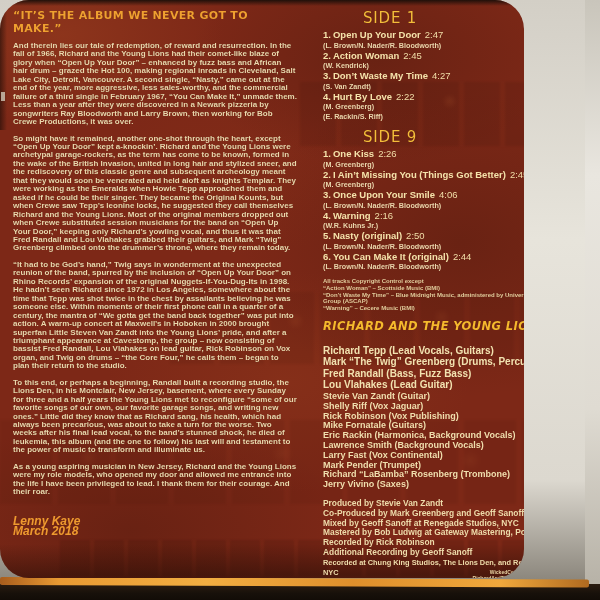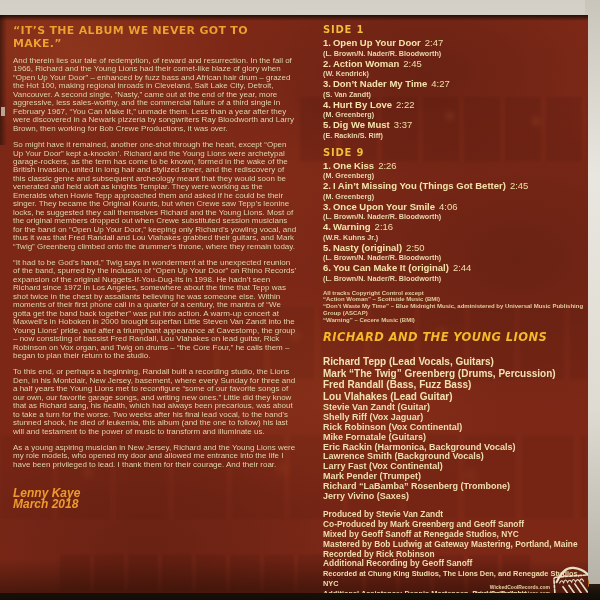--- a/index.html
+++ b/index.html
@@ -11,29 +11,30 @@
   }
   
   .right-backdrop{ position:absolute; right:0; top:0; width:15px; height:584px;
     background: linear-gradient(180deg,#c9c5bb 0%, #e9e6df 30%, #dfdbd2 70%, #b7b2a7 100%); }
   .bottom-shadow{ position:absolute; left:0; top:584px; width:600px; height:16px;
     background: linear-gradient(180deg,#2a1c10 0%, #17100a 60%, #120c07 100%); }
   .edge-orange{ position:absolute; left:0; top:577px; width:589px; height:8px;
     transform: rotate(0.25deg); transform-origin:left center; border-radius:2px;
     background: linear-gradient(90deg,#a85d1d 0%, #e99a33 10%, #f2ae42 35%, #df8f2c 60%, #f0a83c 85%, #b06a20 100%); }
   
-  .sleeve{ position:absolute; left:0; top:15px; width:588px; height:578px; overflow:hidden;
+  .sleeve{ position:absolute; left:0; top:0; width:524px; height:578px; overflow:hidden;
     background:
       radial-gradient(ellipse 230px 130px at 12% 6%,  rgba(196,96,44,.22), transparent 70%),
       radial-gradient(ellipse 260px 150px at 72% 10%, rgba(58,20,10,.30), transparent 72%),
       radial-gradient(ellipse 320px 220px at 88% 42%, rgba(66,22,11,.33), transparent 70%),
       radial-gradient(ellipse 260px 160px at 55% 66%, rgba(170,78,34,.18), transparent 70%),
       radial-gradient(ellipse 300px 170px at 25% 92%, rgba(52,17,8,.28), transparent 72%),
       radial-gradient(ellipse 200px 120px at 45% 30%, rgba(150,60,28,.15), transparent 70%),
       #7d2817;
+    border-radius: 29px;
   }
   .sleeve-top-edge{ position:absolute; left:0; top:0; width:100%; height:6px;
     background: linear-gradient(180deg, rgba(22,13,8,.9), rgba(22,13,8,0)); }
   .sleeve-left-edge{ position:absolute; left:0; top:0; width:7px; height:130px;
     background: linear-gradient(90deg, rgba(20,10,6,.55), rgba(20,10,6,0)); }
   .left-tick{ position:absolute; left:1px; top:92px; width:4px; height:9px; background:#cfc7b6; opacity:.8; }
   .sleeve-bottom-fade{ position:absolute; left:0; bottom:0; width:100%; height:34px;
     background: linear-gradient(0deg, rgba(28,10,4,.5), rgba(28,10,4,0)); }
   
   .ghost{ position:absolute; filter: blur(1.2px); }
@@ -54,29 +55,29 @@
       radial-gradient(circle 14px at 48% 40%, rgba(185,100,50,.26), transparent 70%),
       radial-gradient(circle 14px at 80% 48%, rgba(185,100,50,.26), transparent 70%),
       repeating-linear-gradient(90deg, rgba(50,14,6,.22) 0 52px, rgba(130,55,26,.09) 52px 58px); }
   .ghost-d{ left:60px; top:540px; width:470px; height:36px; opacity:.45;
     background: repeating-linear-gradient(90deg, rgba(40,10,4,.30) 0 30px, rgba(120,50,24,.12) 30px 34px); }
 
   
   .left-col{ position:absolute; left:13px; top:9px; width:284px; }
   .headline{ font-family:"DejaVu Sans", sans-serif; font-weight:bold; font-size:11px;
     letter-spacing:.3px; color:#f0a030; text-shadow:0 0 .5px rgba(0,0,0,.4); margin-bottom:7px; }
-  .essay p{ font-size:8px; line-height:8.45px; font-weight:normal; color:#ecd9ad;
+  .essay p{ font-size:8px; line-height:8.45px; font-weight:bold; color:#ecd9ad;
     margin-bottom:8px; text-shadow:0 0 .4px rgba(40,10,5,.5); }
   .signature{ margin-top:19px; font-size:12px; line-height:10.5px; font-weight:bold;
     font-style:italic; color:#ee9a2f; }
 
   
   .right-col{ position:absolute; left:323px; top:9px; width:264px; }
-  .side-heading{ font-family:"DejaVu Sans", sans-serif; font-weight:bold; font-size:10px;
-    letter-spacing:.8px; color:#f5bd3a; margin-bottom:3px; text-shadow:0 0 .5px rgba(0,0,0,.4); }
+  .side-heading{ font-family:"DejaVu Sans", sans-serif; font-weight:normal; font-size:15px;
+    letter-spacing:.8px; color:#f5bd3a; margin-bottom:3px; text-shadow:0 0 .5px rgba(0,0,0,.4);margin-left:40px; }
   .tracklist{ margin-bottom:7px; }
   .track{ margin-bottom:1px; }
   .track-line{ font-size:9.5px; line-height:10.5px; font-weight:bold; color:#f5e3ab; }
   .tno{ margin-right:2px; } .ttl{ margin-right:4px;text-align:right; }
   .ttime{ font-weight:normal; color:#f2dfa9; }
   .twr{ font-size:7.2px; line-height:9px; font-weight:bold; color:#e9d6ac; }
   .copyright{ margin-top:4px; margin-bottom:7px; }
   .copyright div{ font-size:6px; line-height:6.8px; font-weight:bold; color:#e0cc9c; }
   .band-heading{ font-family:"DejaVu Sans", sans-serif; font-weight:bold; font-size:11.5px;
     letter-spacing:.4px; color:#f6b92d; margin-bottom:12px; text-shadow:0 0 .5px rgba(0,0,0,.4);font-style:italic; }
@@ -142,36 +143,33 @@
 
         <div class="track">
           <div class="track-line">
             <span class="tno">2.</span><span class="ttl">Action Woman</span><span class="ttime">2:45</span>
           </div>
           <div class="twr">(W. Kendrick)</div>
         </div>
 
         <div class="track">
           <div class="track-line">
-            <span class="tno">3.</span><span class="ttl">Don’t Nader My Time</span><span class="ttime">4:27</span>
+            <span class="tno">3.</span><span class="ttl">Don’t Waste My Time</span><span class="ttime">4:27</span>
           </div>
           <div class="twr">(S. Van Zandt)</div>
         </div>
 
         <div class="track">
           <div class="track-line">
             <span class="tno">4.</span><span class="ttl">Hurt By Love</span><span class="ttime">2:22</span>
           </div>
           <div class="twr">(M. Greenberg)</div>
         </div>
 
         <div class="track">
-          <div class="track-line">
-            <span class="tno">5.</span><span class="ttl">Dig We Must</span><span class="ttime">3:37</span>
-          </div>
           <div class="twr">(E. Rackin/S. Riff)</div>
         </div>
       </div>
 
     <div class="side-heading">SIDE 9</div>
     <div class="tracklist">
 
         <div class="track">
           <div class="track-line">
             <span class="tno">1.</span><span class="ttl">One Kiss</span><span class="ttime">2:26</span>
@@ -238,21 +236,21 @@
 
         <div>Lou Vlahakes (Lead Guitar)</div>
       </div>
 
     <div class="guest-list">
 
         <div>Stevie Van Zandt (Guitar)</div>
 
         <div>Shelly Riff (Vox Jaguar)</div>
 
-        <div>Rick Robinson (Vox Continental)</div>
+        <div>Rick Robinson (Vox Publishing)</div>
 
         <div>Mike Fornatale (Guitars)</div>
 
         <div>Eric Rackin (Harmonica, Background Vocals)</div>
 
         <div>Lawrence Smith (Background Vocals)</div>
 
         <div>Larry Fast (Vox Continental)</div>
 
         <div>Mark Pender (Trumpet)</div>

